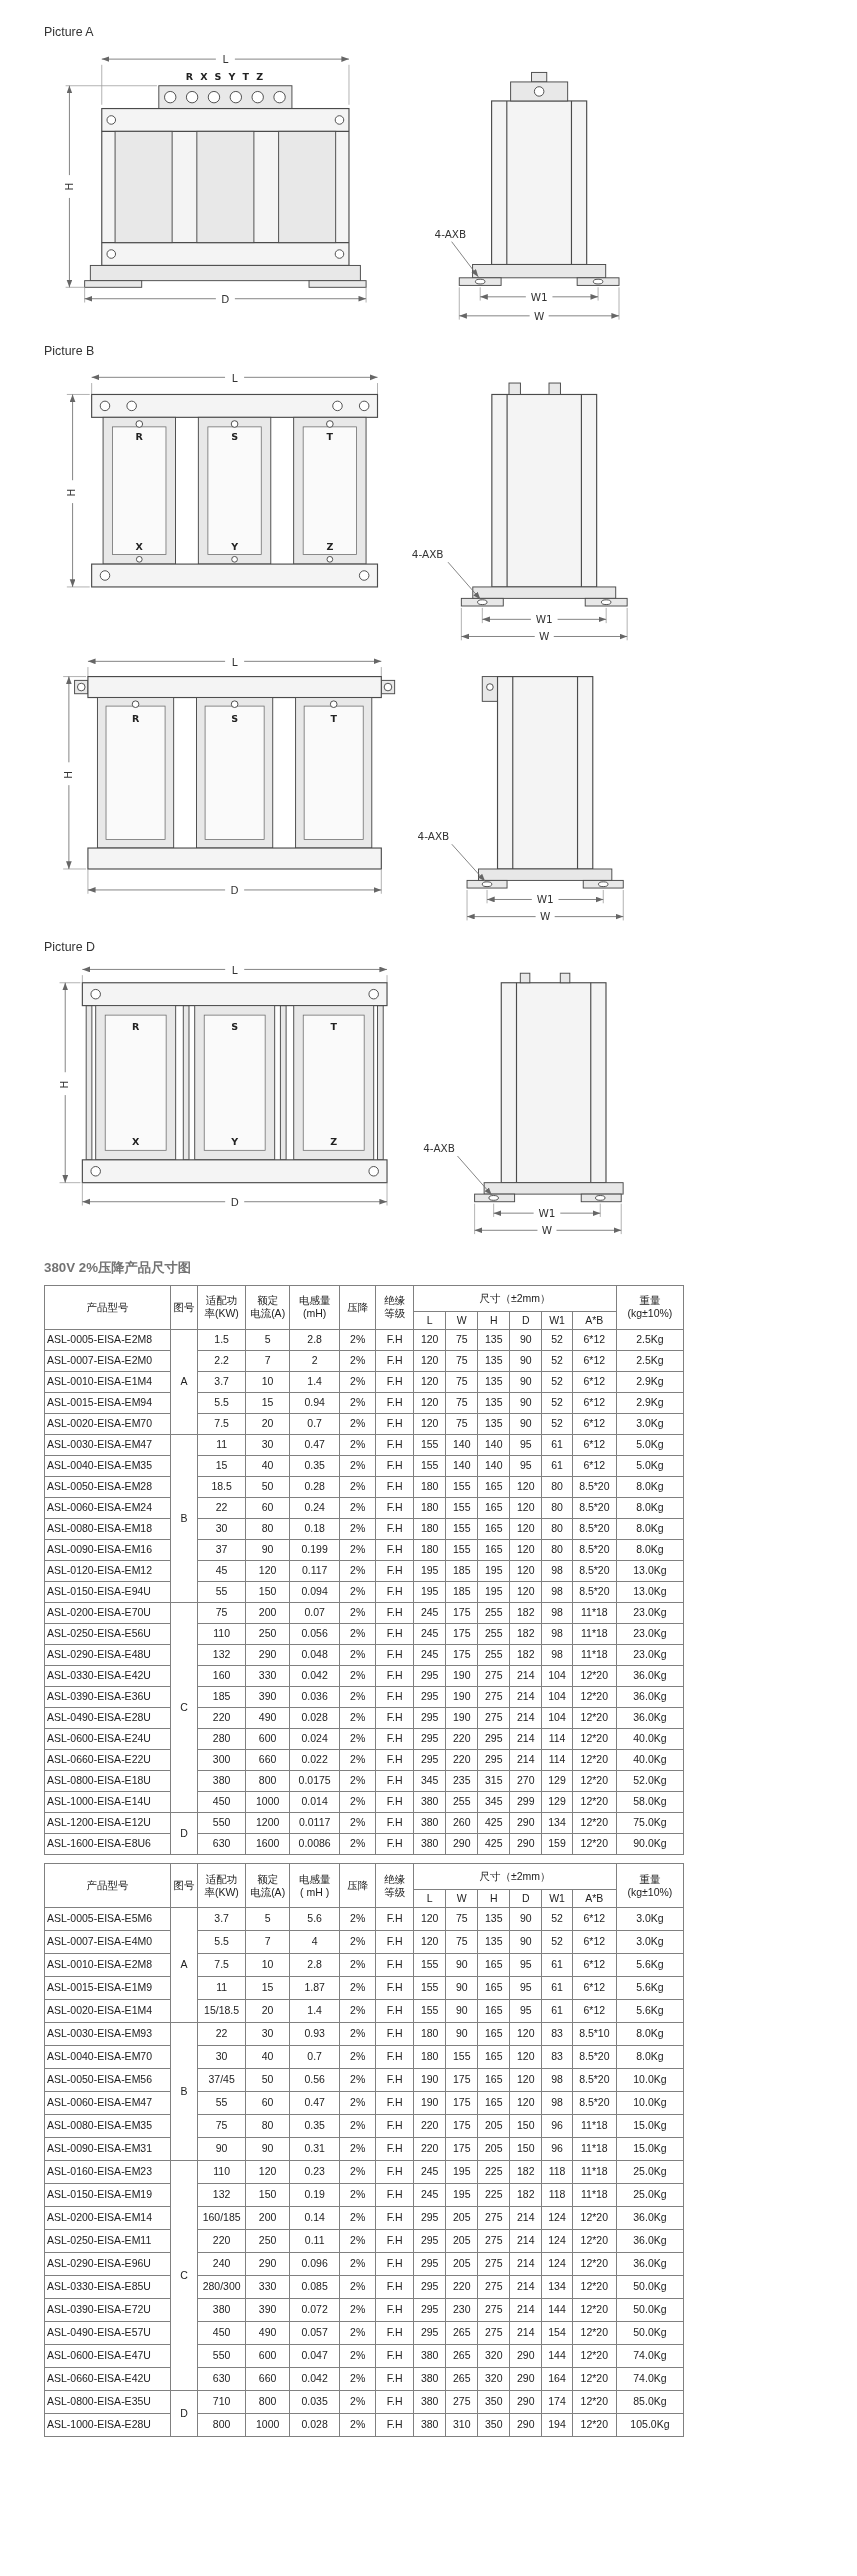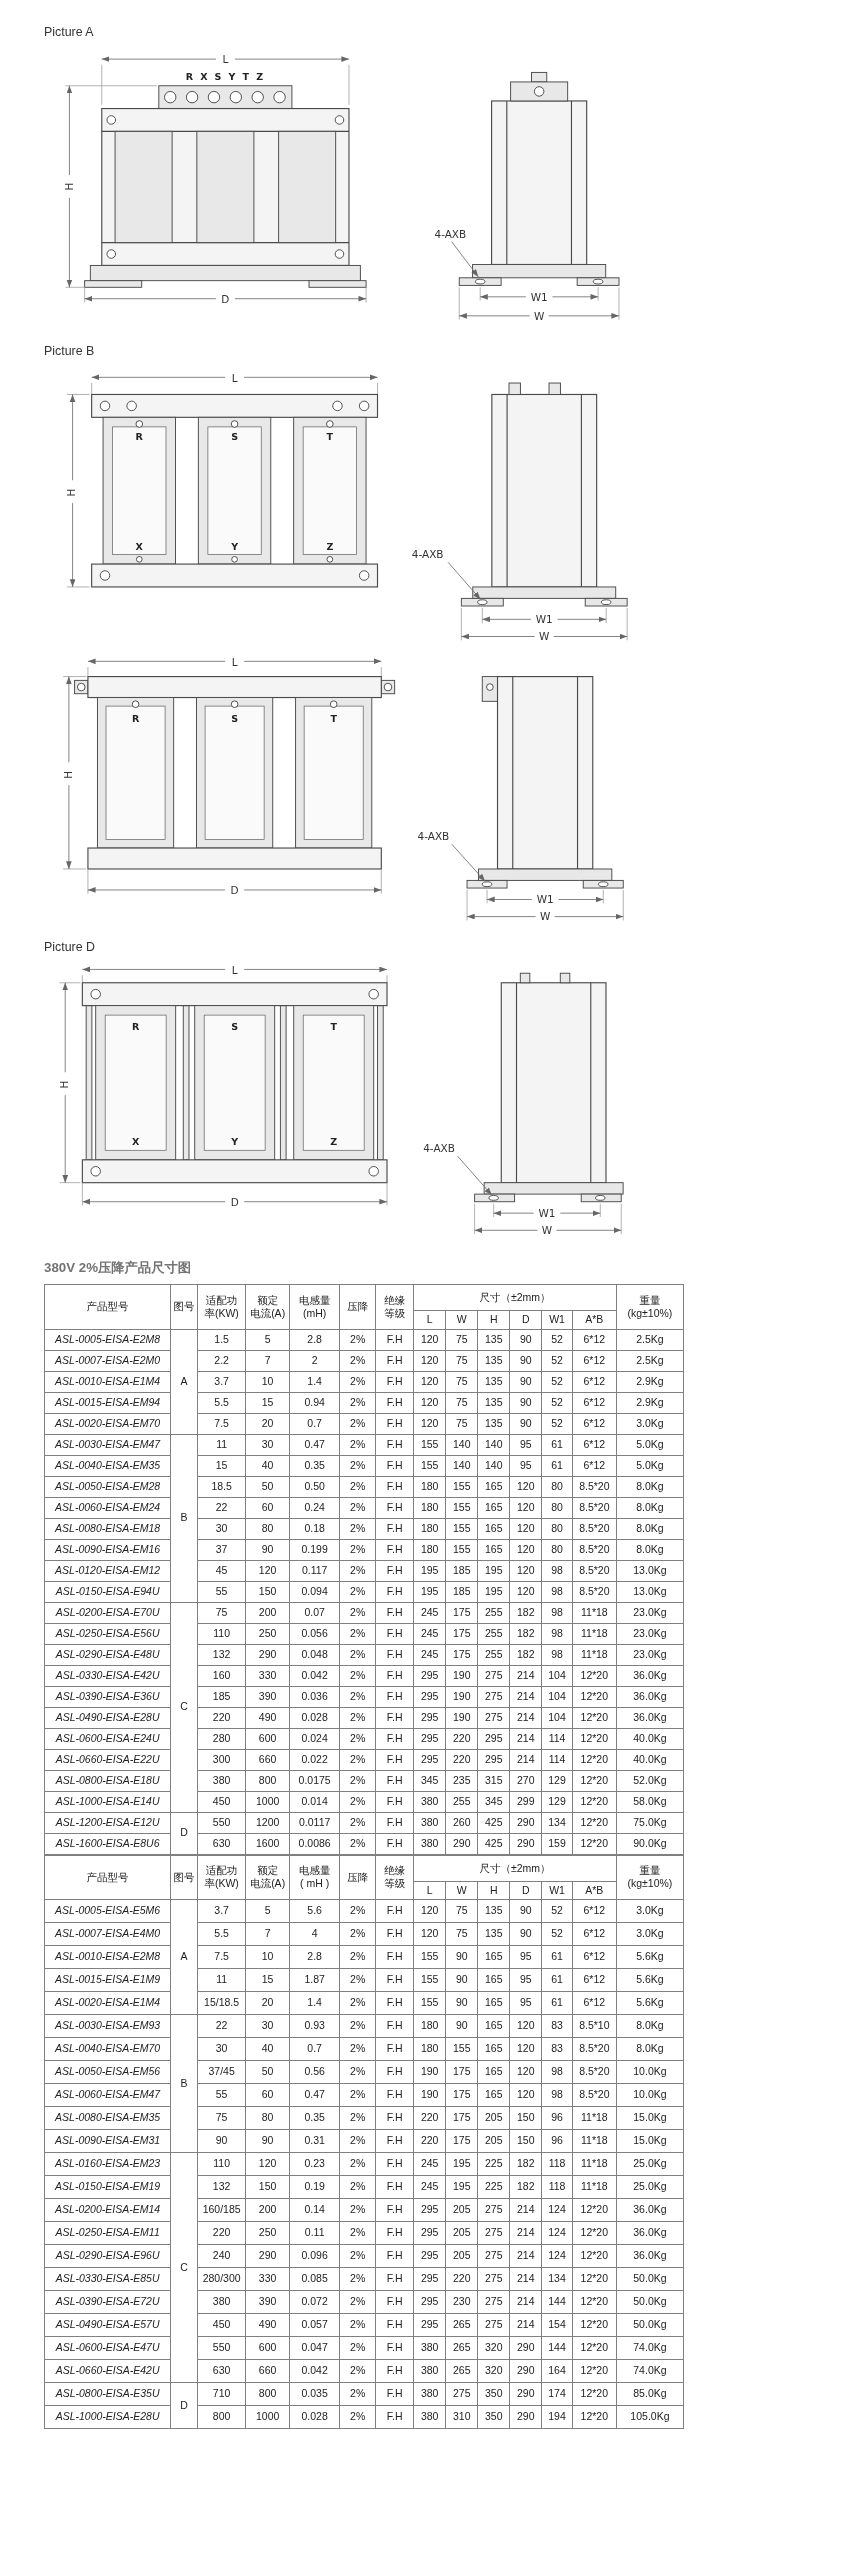--- a/index.html
+++ b/index.html
@@ -1,28 +1,28 @@
 <!DOCTYPE html>
 <html style="font-size:15.2px"><head>
 <meta charset="utf-8">
 <style>
   html,body{margin:0;padding:0;background:#ffffff;}
   body{width:857px;font-family:"Liberation Sans","DejaVu Sans",sans-serif;color:#222;}
   .page{box-sizing:border-box;width:857px;padding:13.3px 38px 38px 44px;}
   .pic-label{font-size:12.4px;font-weight:normal;color:#333;margin:11.4px 0 3.8px;}
   .pic-block svg{display:block;}
   .section-title{font-size:13.3px;font-weight:bold;color:#737373;margin:23px 0 7.6px;}
-  table.spec{border-collapse:collapse;table-layout:fixed;width:640px;font-size:10.5px;}
+  table.spec{border-collapse:collapse;table-layout:fixed;width:640px;font-size:10.5px;margin-top:8px;}
   table.spec th,table.spec td{border:1px solid #808080;padding:1px 1.9px;text-align:center;vertical-align:middle;overflow:hidden;}
   table.spec th{font-weight:normal;white-space:pre-line;line-height:1.25;}
   table.spec tr.main th{height:23px;}
   table.spec tr.sub th{height:15.2px;}
   table.spec td{height:18px;line-height:1.1;}
   table.t690 td{height:20px;}
-  table.spec td.model{text-align:center;padding-left:2px;font-style:italic;}
+  table.spec td.model{text-align:left;padding-left:2px;}
   .c-model{width:126px}.c-fig{width:27px}.c-pow{width:48px}.c-cur{width:44px}
   .c-ind{width:50px}.c-drop{width:36px}.c-ins{width:38px}.c-dim{width:32px}
   .c-w1{width:30.5px}.c-ab{width:44px}.c-wt{width:67px}
   svg .ln{stroke:#4a4a4a;stroke-width:1.2;fill:none;}
   svg .f1{fill:#f4f4f4;stroke:#4a4a4a;stroke-width:1.2;}
   svg .f2{fill:#e8e8e8;stroke:#4a4a4a;stroke-width:1;}
   svg .f3{fill:#fafafa;stroke:#6a6a6a;stroke-width:0.8;}
   svg .hole{fill:#ffffff;stroke:#4a4a4a;stroke-width:1;}
   svg .dim{stroke:#707070;stroke-width:0.9;fill:none;}
   svg .ext{stroke:#9a9a9a;stroke-width:0.8;}
@@ -476,21 +476,21 @@
             <td>140</td>
             <td>95</td>
             <td>61</td>
             <td>6*12</td>
             <td>5.0Kg</td>
           </tr>
           <tr>
             <td class="model">ASL-0050-EISA-EM28</td>
             <td>18.5</td>
             <td>50</td>
-            <td>0.50</td>
+            <td>0.28</td>
             <td>2%</td>
             <td>F.H</td>
             <td>180</td>
             <td>155</td>
             <td>165</td>
             <td>120</td>
             <td>80</td>
             <td>8.5*20</td>
             <td>8.0Kg</td>
           </tr>

